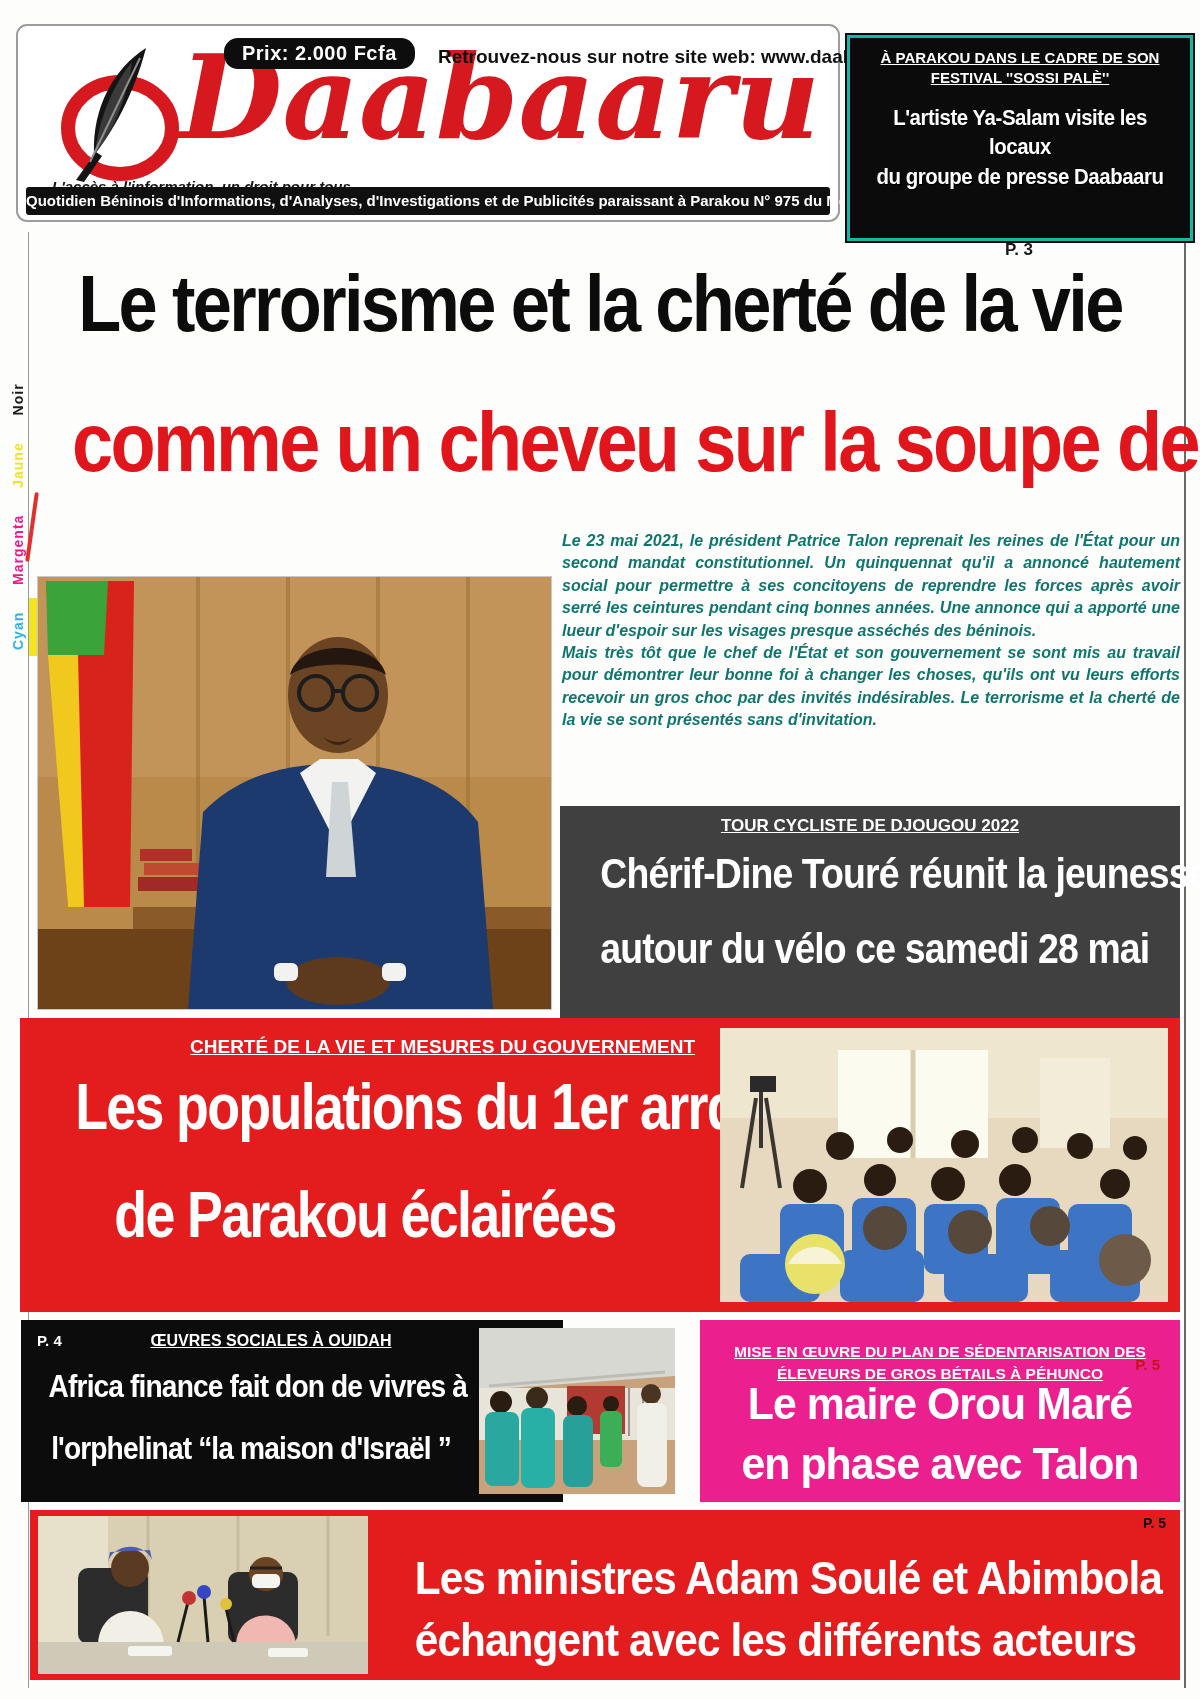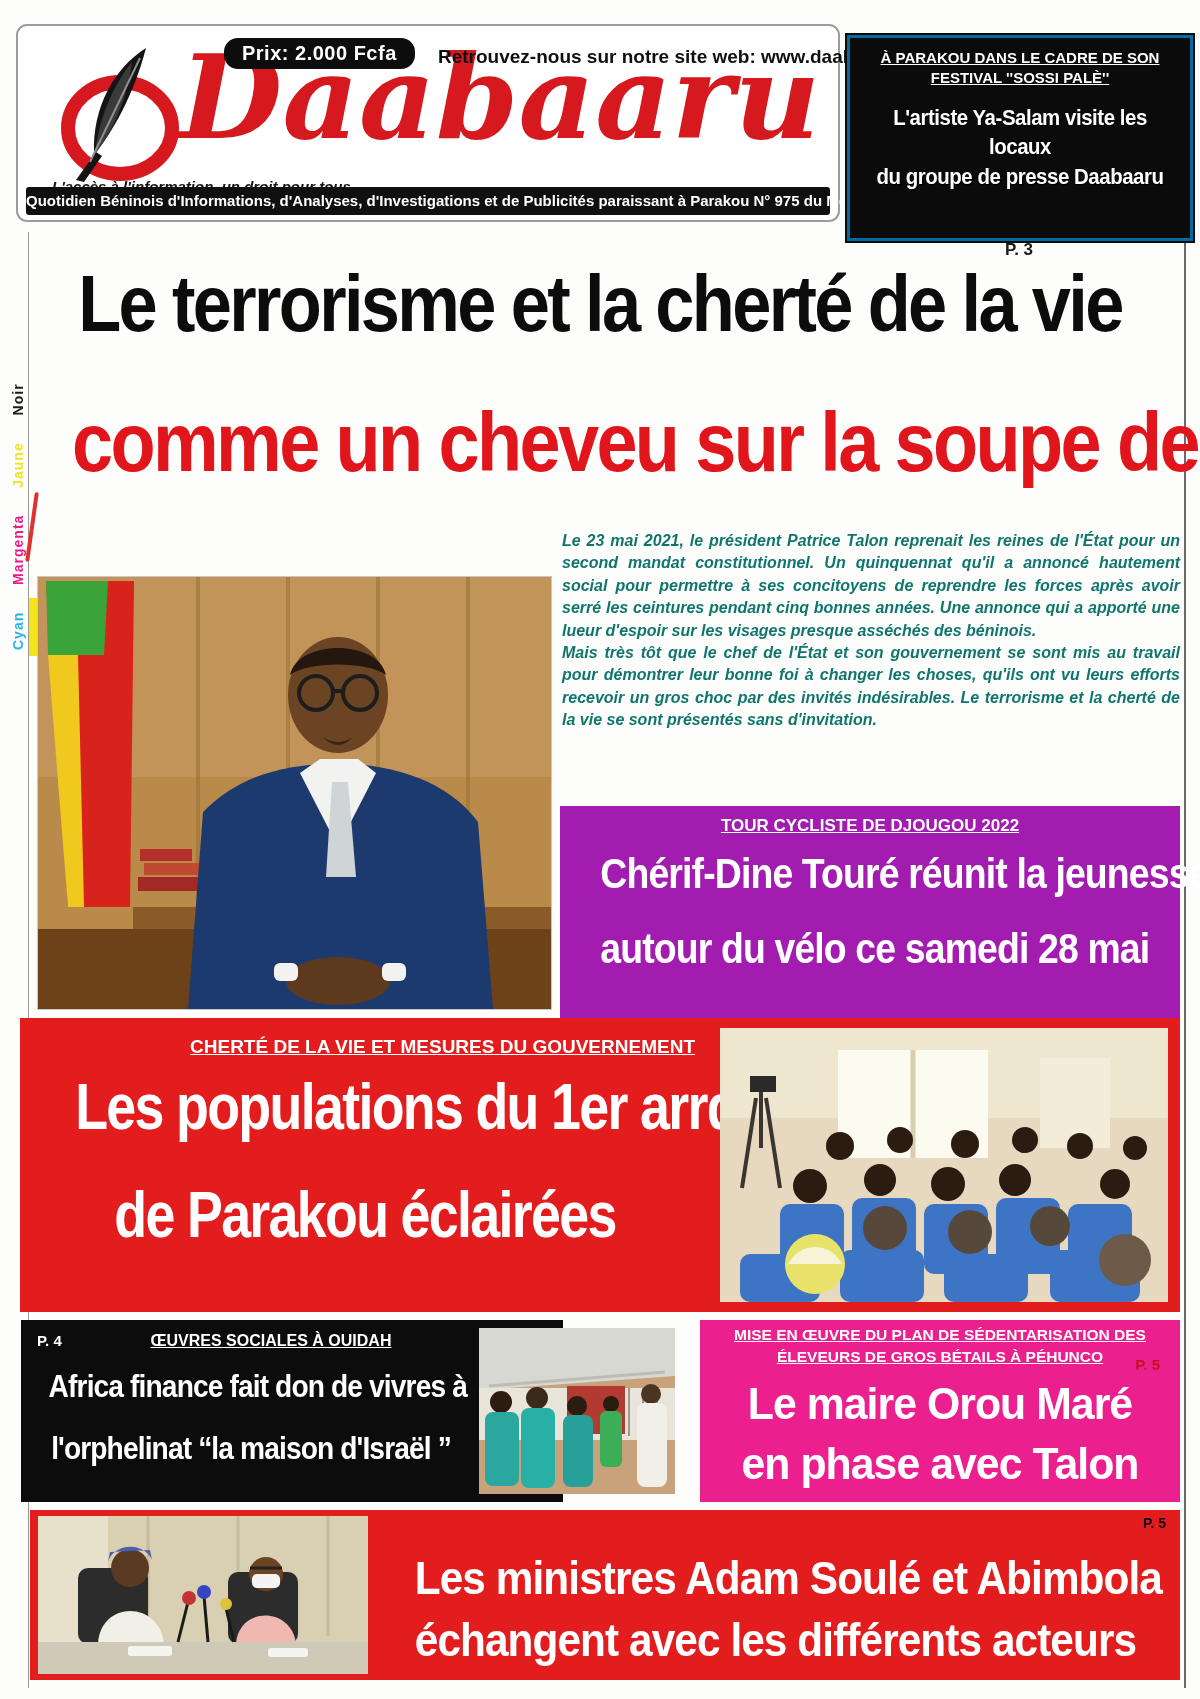--- a/index.html
+++ b/index.html
@@ -26,21 +26,21 @@
                padding:4px 18px;border-radius:14px;letter-spacing:.5px;}
   #website-line{left:420px;top:20px;font-size:19px;font-weight:bold;color:#101010;}
   #logo-text{left:148px;top:8px;width:668px;text-align:center;color:#d6181f;
              font-family:"DejaVu Serif",serif;font-style:italic;font-weight:900;font-size:116px;line-height:1.1;
              transform:scaleX(1.02);transform-origin:center;}
   #tagline{left:34px;top:152px;font-style:italic;font-weight:bold;font-size:15px;color:#161616;}
   #publication-bar{left:8px;right:8px;bottom:5px;height:28px;background:#101010;color:#fff;
                    font-size:15px;font-weight:bold;line-height:28px;text-align:center;border-radius:3px;white-space:nowrap;}
 
   
-  #festival-box{left:845px;top:33px;width:340px;height:200px;background:#0369a1;border:2px solid #0a0a0a;padding:3px;}
+  #festival-box{left:845px;top:33px;width:340px;height:200px;background:#14b8a6;border:2px solid #0a0a0a;padding:3px;}
   #festival-inner{position:relative;width:100%;height:100%;background:#0b0b0b;color:#fff;}
   .festival-kicker{font-size:15px;font-weight:bold;text-decoration:underline;line-height:1.35;}
   #festival-kicker-wrap{padding-top:10px;}
   .festival-headline{font-size:22px;font-weight:900;letter-spacing:-.5px;line-height:1.35;
                      text-shadow:1px 1px 0 #000;transform:scaleX(.93);transform-origin:center;}
   #festival-headline-wrap{margin-top:14px;}
 
   
   #lead-kicker{left:0;top:234px;width:1200px;text-align:center;font-size:21px;font-weight:800;
                text-decoration:underline;letter-spacing:.3px;color:#0d0d0d;}
@@ -50,21 +50,21 @@
   #lead-headline-black{left:0;top:264px;font-size:80px;color:#0c0c0c;}
   #lead-headline-red{left:0;top:400px;font-size:84px;color:#e0161c;}
 
   #lead-body{left:562px;top:530px;width:618px;font-size:16px;font-weight:bold;font-style:italic;
              line-height:1.4;text-align:justify;color:#0f766e;}
   #lead-body p{margin:0;}
 
   #talon-photo{left:37px;top:576px;width:513px;height:432px;border:1px solid #c8c8c8;}
 
   
-  #cycling-box{left:560px;top:806px;width:620px;height:252px;background:#a21caf;color:#fff;}
+  #cycling-box{left:560px;top:806px;width:620px;height:252px;background:#404040;color:#fff;}
   #cycling-kicker{margin-top:10px;font-size:17px;font-weight:bold;text-decoration:underline;}
   .cycling-line{font-size:43px;font-weight:900;letter-spacing:-1px;line-height:1.75;
                 transform:scaleX(.87);transform-origin:center;white-space:nowrap;}
 
   
   #red-panel{left:20px;top:1018px;width:1160px;height:294px;background:#e31d1d;}
   #red-panel-kicker{left:15px;top:18px;width:660px;text-align:right;color:#fff;font-size:19px;
                     font-weight:800;text-decoration:underline;}
   .redpanel-line{left:0;width:690px;text-align:center;color:#fff;font-size:64px;font-weight:900;
                  letter-spacing:-2px;transform:scaleX(.84);transform-origin:center;white-space:nowrap;}
@@ -78,21 +78,21 @@
   #ouidah-kicker{left:55px;top:12px;width:390px;text-align:center;font-size:16px;font-weight:bold;text-decoration:underline;}
   .ouidah-line{left:0px;width:460px;text-align:center;font-size:32px;font-weight:900;letter-spacing:-1px;
                transform:scaleX(.88);transform-origin:center;white-space:nowrap;}
   #ouidah-line1{top:48px;}
   #ouidah-line2{top:110px;}
   #orphanage-photo{left:458px;top:8px;width:196px;height:166px;}
 
   
   #pehunco-box{left:700px;top:1320px;width:480px;height:182px;background:#ec1f8e;color:#fff;}
   .pehunco-kicker{width:100%;text-align:center;font-size:15.5px;font-weight:800;text-decoration:underline;line-height:1.45;}
-  #pehunco-kicker-wrap{padding-top:4px;}
+  #pehunco-kicker-wrap{padding-top:21px;}
   #page-ref-p5{right:20px;top:36px;color:#c41320;font-size:15px;font-weight:bold;}
   .pehunco-line{left:0;width:480px;text-align:center;font-size:45px;font-weight:900;letter-spacing:-1px;
                 transform:scaleX(.95);transform-origin:center;white-space:nowrap;}
   #pehunco-line1{top:58px;}
   #pehunco-line2{top:118px;}
 
   
   #internet-strip{left:30px;top:1510px;width:1150px;height:170px;background:#e31d1d;color:#fff;}
   #conference-photo{left:8px;top:6px;width:330px;height:158px;}
   #internet-kicker{left:348px;top:10px;width:770px;text-align:center;font-size:16.5px;font-weight:800;text-decoration:underline;}

